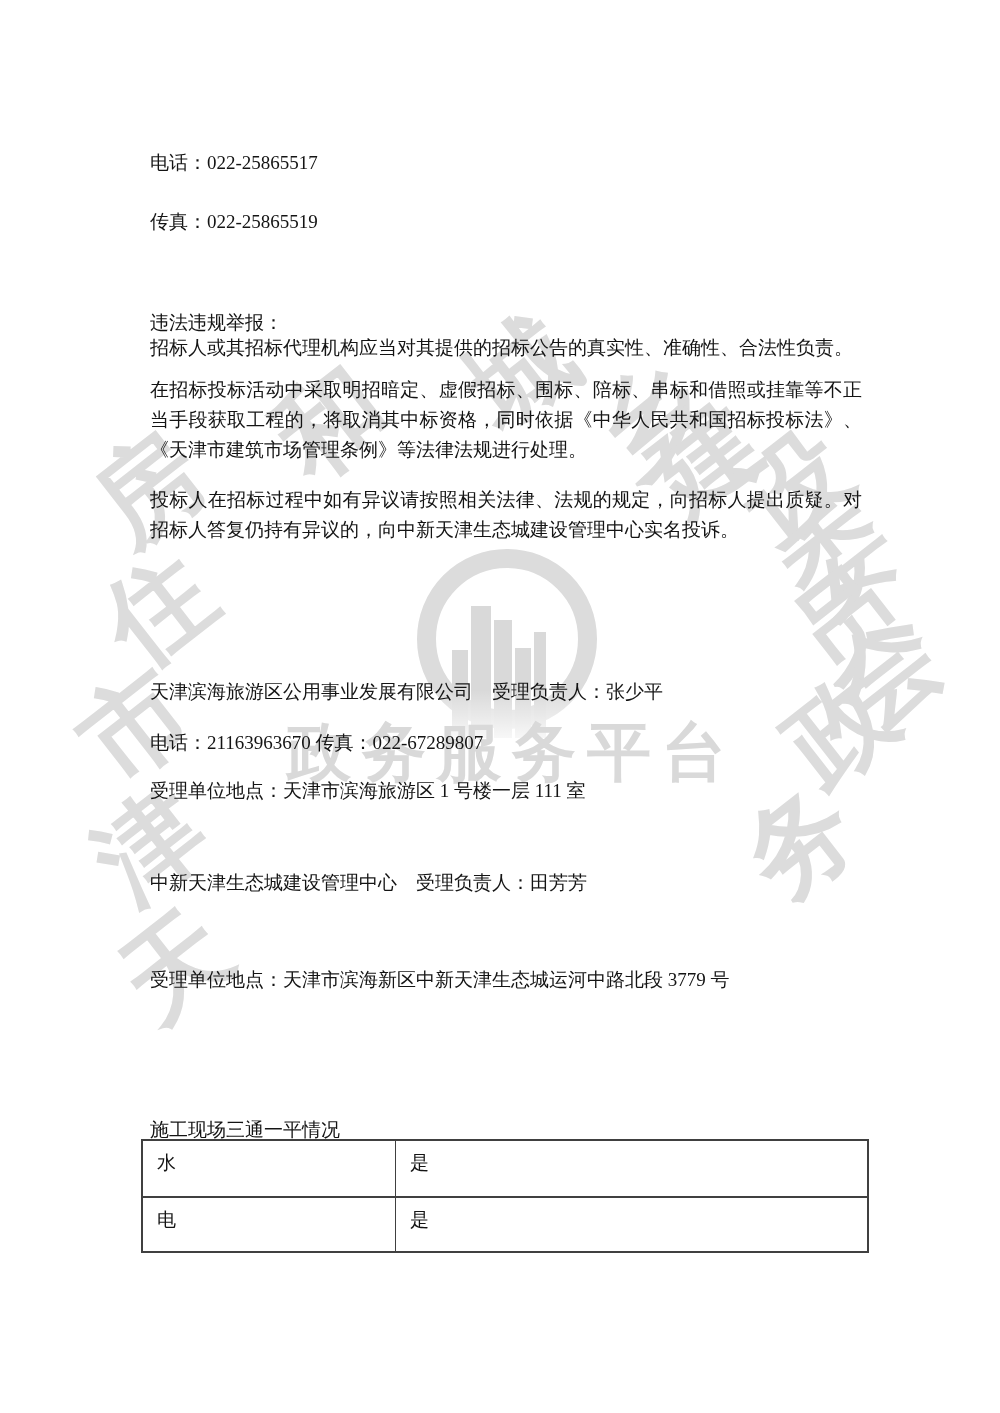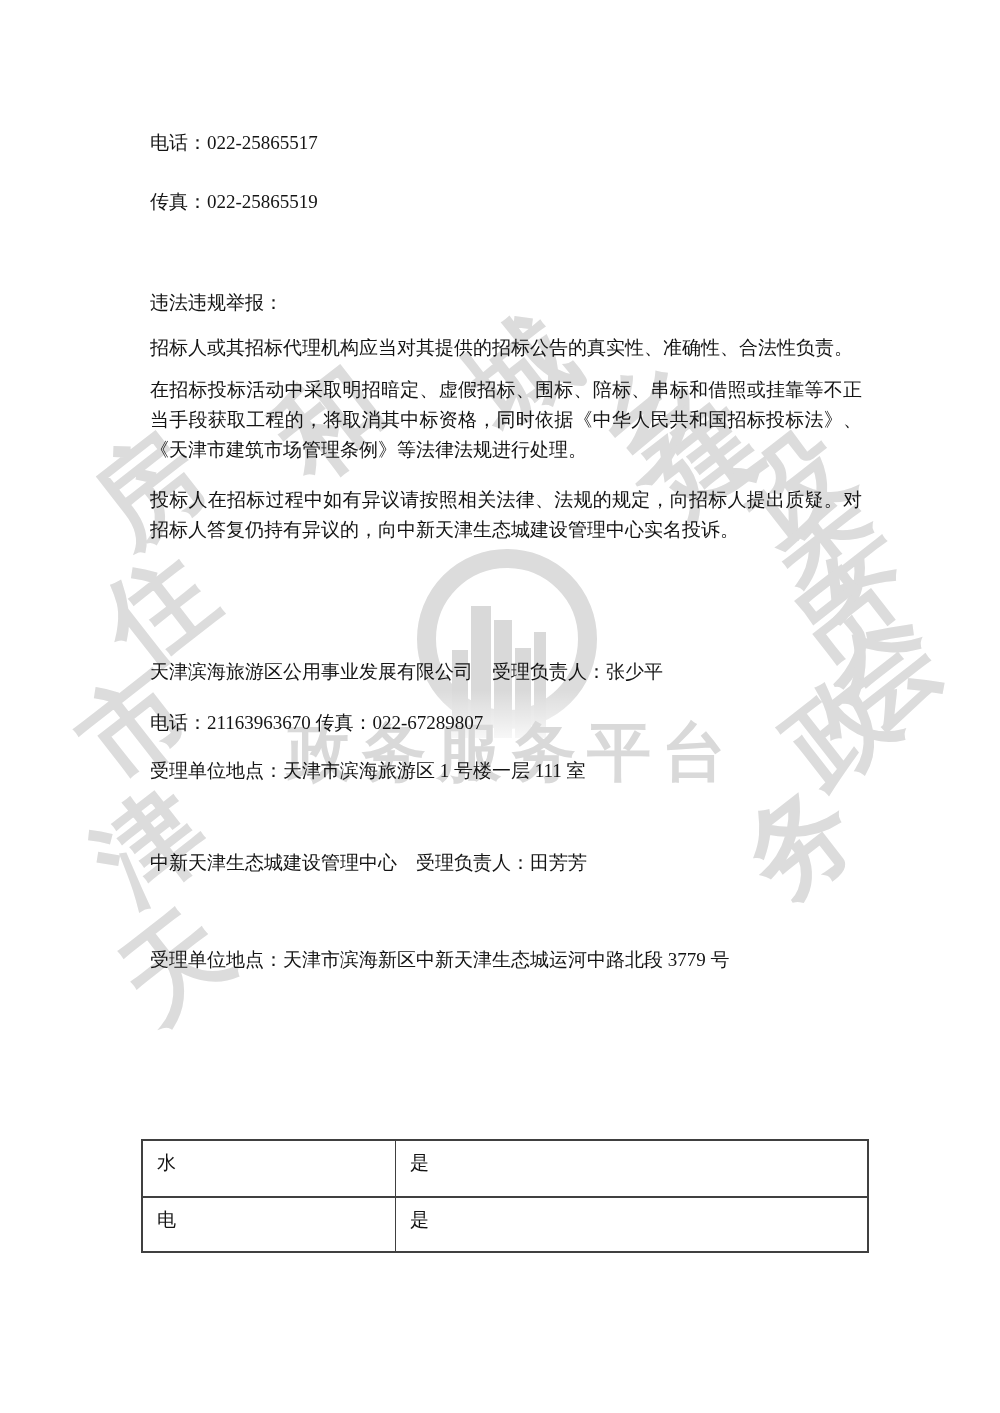--- a/index.html
+++ b/index.html
@@ -36,21 +36,21 @@
     font-size:64px;font-weight:600;color:#d9d9d9;
     letter-spacing:11px;white-space:nowrap;line-height:1;
   }
   
   .content{position:absolute;inset:0;z-index:1;}
   .tl{
     position:absolute;left:150px;width:712px;
     font-size:19px;line-height:30px;
     text-align:justify;
   }
-  .single{white-space:nowrap;text-align:center;width:auto;}
+  .single{white-space:nowrap;text-align:center;width:auto;margin-top:20px;}
   
   .site-table{
     position:absolute;left:141px;top:1139px;width:728px;height:114px;
     border:2px solid #404040;box-sizing:border-box;
   }
   .site-row{position:relative;height:55px;box-sizing:border-box;}
   .site-row + .site-row{border-top:2px solid #404040;}
   .cell{
     position:absolute;top:0;bottom:0;box-sizing:border-box;
     font-size:19px;padding:9px 0 0 14px;
@@ -103,20 +103,21 @@
     <div class="tl" style="top:375px">在招标投标活动中采取明招暗定、虚假招标、围标、陪标、串标和借照或挂靠等不正当手段获取工程的，将取消其中标资格，同时依据《中华人民共和国招标投标法》、《天津市建筑市场管理条例》等法律法规进行处理。</div>
     <div class="tl" style="top:485px">投标人在招标过程中如有异议请按照相关法律、法规的规定，向招标人提出质疑。对招标人答复仍持有异议的，向中新天津生态城建设管理中心实名投诉。</div>
 
     <div class="tl single" style="top:657px">天津滨海旅游区公用事业发展有限公司　受理负责人：张少平</div>
     <div class="tl single" style="top:708px">电话：21163963670 传真：022-67289807</div>
     <div class="tl single" style="top:756px">受理单位地点：天津市滨海旅游区 1 号楼一层 111 室</div>
 
     <div class="tl single" style="top:848px">中新天津生态城建设管理中心　受理负责人：田芳芳</div>
     <div class="tl single" style="top:945px">受理单位地点：天津市滨海新区中新天津生态城运河中路北段 3779 号</div>
 
+    <div class="tl single" style="top:1095px">施工现场三通一平情况</div>
 
     <div class="site-table">
       <div class="site-row">
         <div class="cell cell-item">水</div>
         <div class="cell cell-value">是</div>
       </div>
       <div class="site-row">
         <div class="cell cell-item">电</div>
         <div class="cell cell-value">是</div>
       </div>

